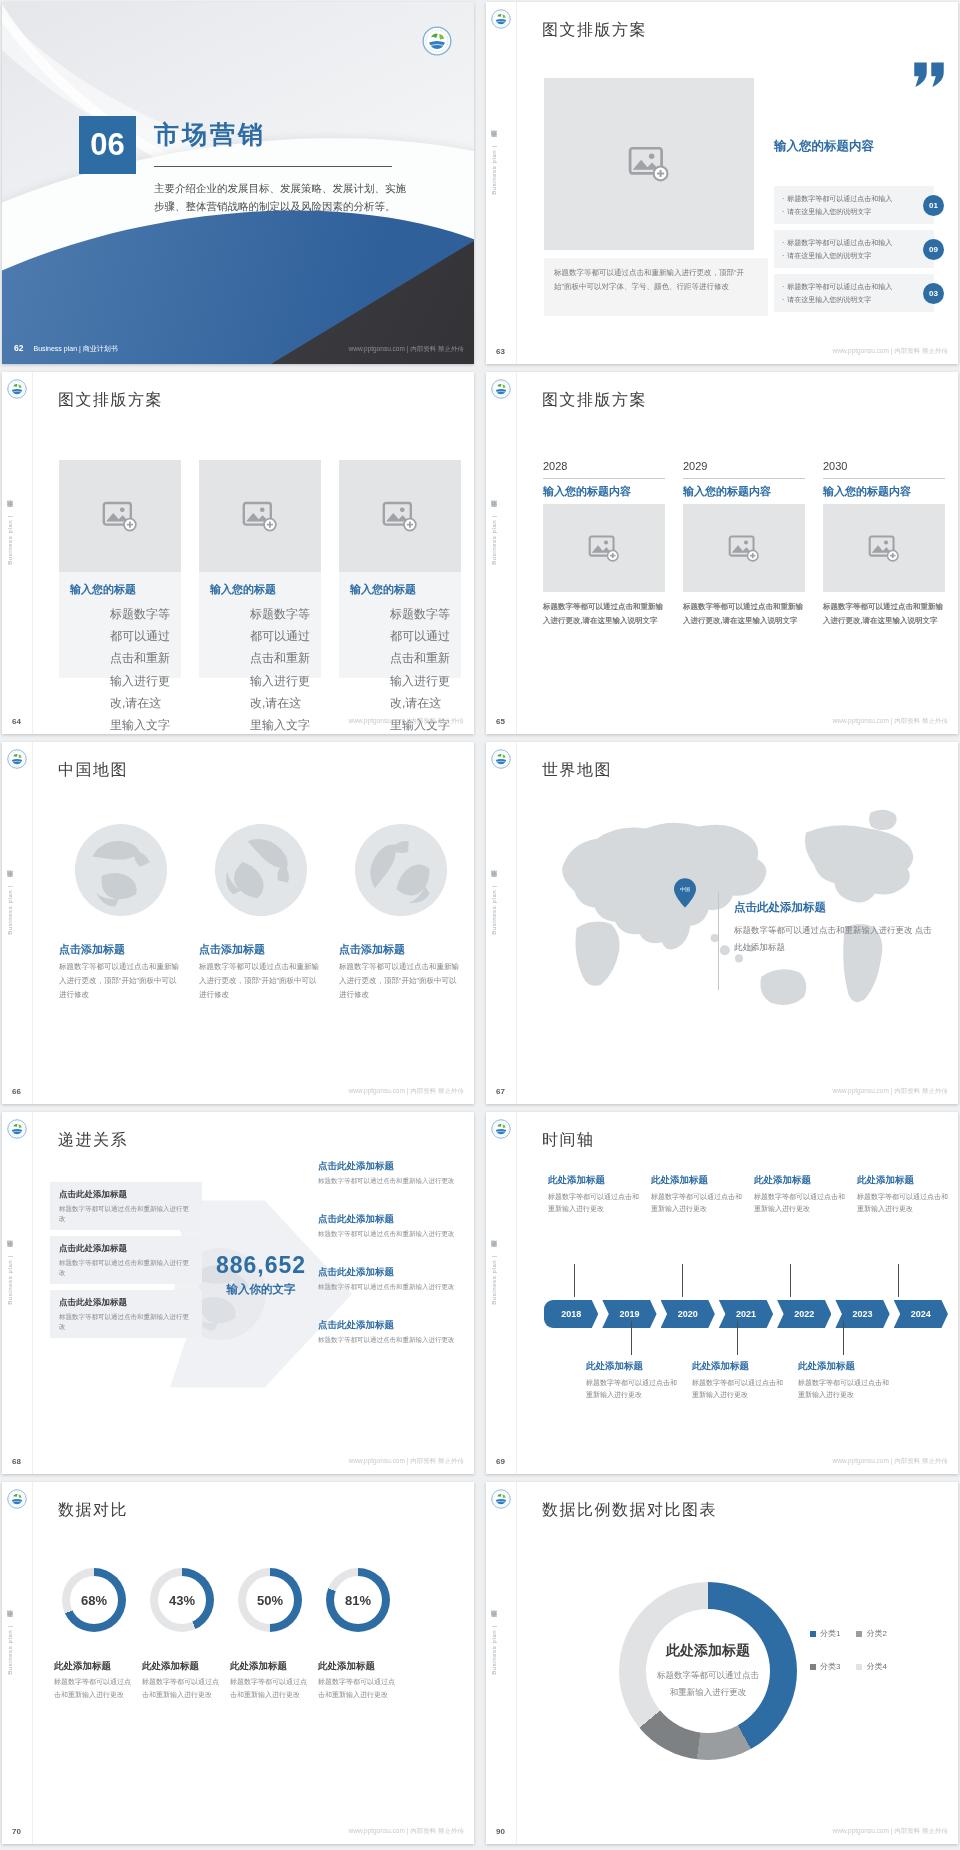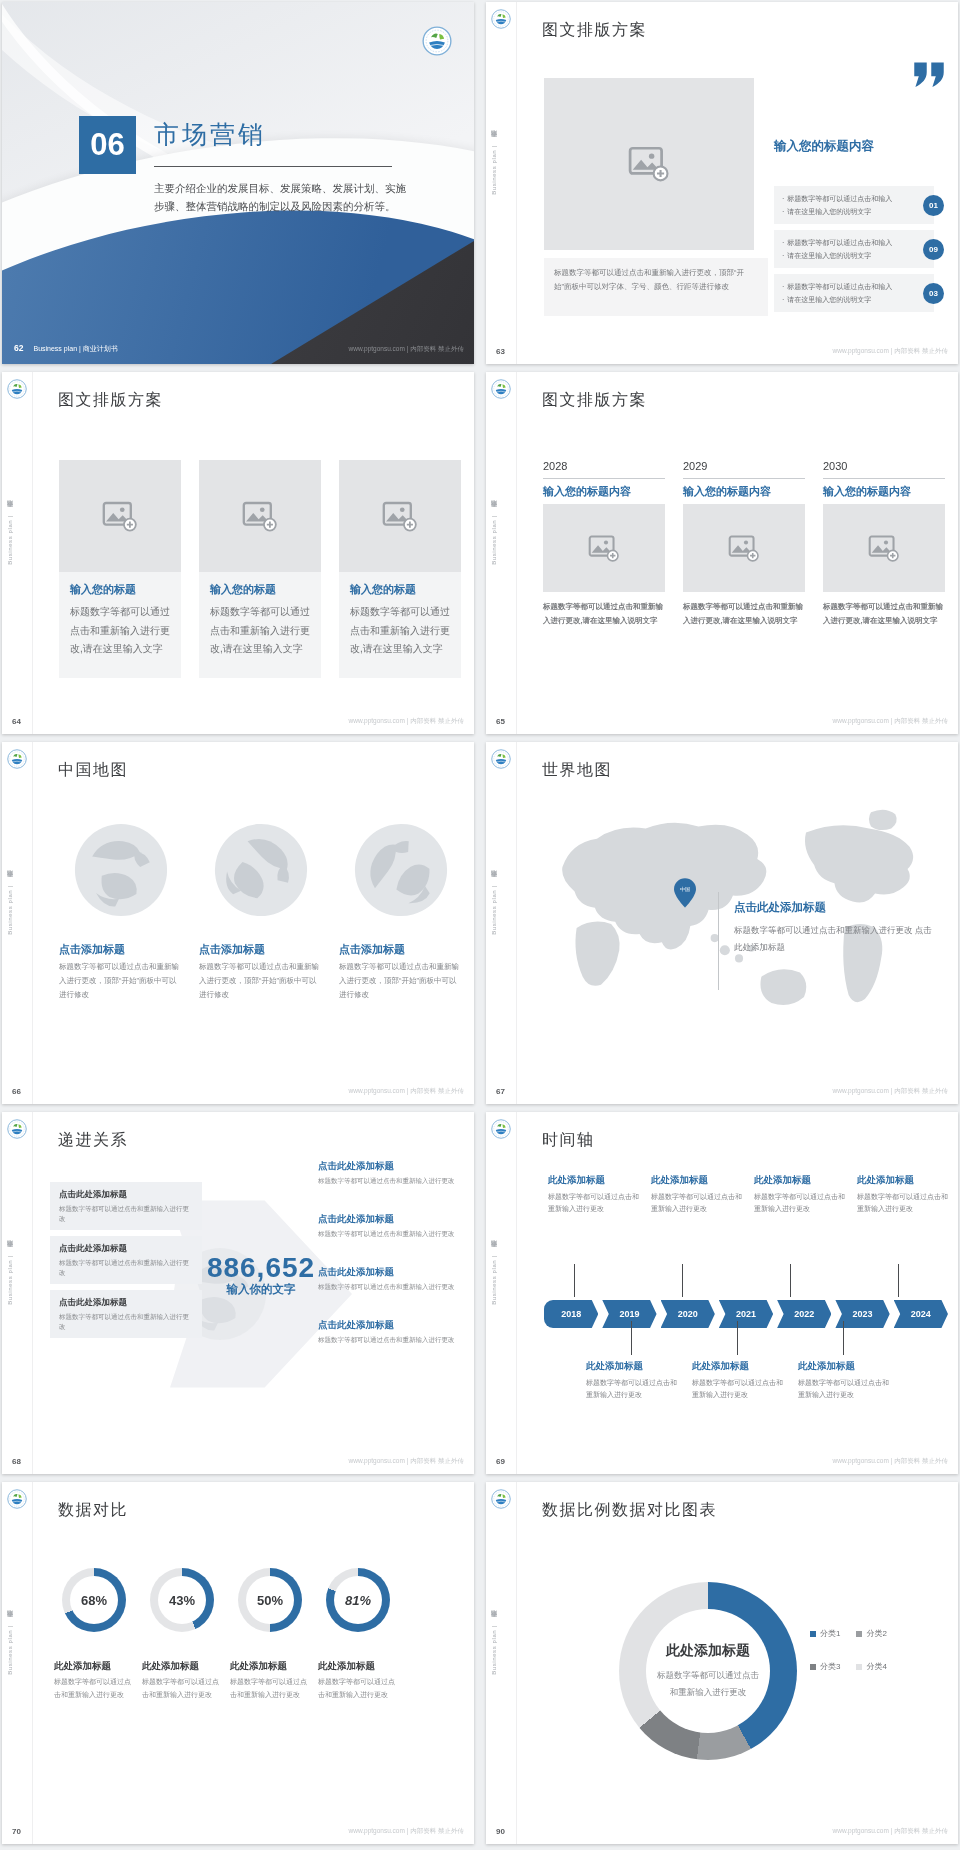--- a/index.html
+++ b/index.html
@@ -33,21 +33,21 @@
   .cov-white { position:absolute; left:-45%; bottom:-52%; width:185%; height:112%;
                border-radius:50%; background:#fcfdfd; transform:rotate(-9deg);
                box-shadow:0 -2px 8px rgba(0,0,0,.06); }
   .cov-blue  { position:absolute; left:-42%; bottom:-72%; width:168%; height:112%;
                border-radius:50%; transform:rotate(-10deg);
                background:linear-gradient(115deg,#5d8aba 0%, #30609a 65%); }
   .cov-wedge { position:absolute; inset:0; background:linear-gradient(115deg,#4a4a4e,#333337);
                clip-path:polygon(57% 100%, 100% 66%, 100% 100%); }
   .chap-box { position:absolute; left:77px; top:114px; width:57px; height:58px; background:#2e6da4;
               color:#fff; font-size:31px; font-weight:bold; display:flex; align-items:center; justify-content:center; }
-  .chap-title { position:absolute; left:152px; top:116px; font-size:25px; font-weight:normal;
+  .chap-title { position:absolute; left:152px; top:116px; font-size:25px; font-weight:bold;
                 color:#2e6da4; letter-spacing:3px; }
   .chap-line { position:absolute; left:152px; top:164px; width:238px; height:1px; background:#55575a; }
   .chap-desc { position:absolute; left:152px; top:177px; width:252px; font-size:10.5px;
                color:#4b4d50; line-height:1.75; text-align:justify; }
   .cov-logo { position:absolute; right:22px; top:24px; width:30px; height:30px; }
   .cov-foot-l { position:absolute; left:12px; bottom:10px; color:#fff; font-size:7px; }
   .cov-foot-l b { font-size:8.5px; margin-right:10px; }
   .cov-foot-r { position:absolute; right:10px; bottom:10px; color:#8a8c90; font-size:6.5px; }
 
   
@@ -61,21 +61,21 @@
   .s63-card .ln::before { content:"·"; margin-right:3px; color:#6e7073; }
   .badge { position:absolute; left:437px; width:21px; height:21px; border-radius:50%;
            background:#2e6da4; color:#fff; font-size:8px; font-weight:bold;
            display:flex; align-items:center; justify-content:center; }
 
   
   .col1 { left:57px; } .col2 { left:197px; } .col3 { left:337px; }
   .s64-ph { top:88px; width:122px; height:112px; }
   .s64-card { position:absolute; top:200px; width:122px; height:106px; background:#f3f4f5; padding:10px 11px; }
   .s64-card .h { font-size:11px; margin-bottom:6px; }
-  .s64-card .b { font-size:10px; color:#707275; line-height:1.85; }
+  .s64-card .b { font-size:12px; color:#707275; line-height:1.85;margin-left:40px; }
   .s65-year { position:absolute; top:88px; width:122px; font-size:11px; font-weight:normal; color:#3f4144;
               border-bottom:1px solid #c9ccd0; padding-bottom:6px; }
   .s65-h { position:absolute; top:112px; font-size:11px; }
   .s65-ph { top:132px; width:122px; height:88px; }
   .s65-b { position:absolute; top:228px; width:120px; font-size:7.5px; color:#77797c; line-height:1.85;font-weight:bold; }
 
   
   .globe { position:absolute; width:96px; height:96px; }
   .g1 { left:71px; } .g2 { left:211px; } .g3 { left:351px; }
   .s66-h { position:absolute; top:200px; font-size:11px; }
@@ -90,21 +90,21 @@
   .s67-b { position:absolute; left:248px; top:180px; width:204px; font-size:8.5px; color:#7c7e82; line-height:1.95; }
 
   
   .arrow-big { position:absolute; left:168px; top:68px; width:182px; height:228px; background:#f0f1f4;
                clip-path:polygon(0% 9%, 52% 9%, 100% 50%, 52% 91%, 0% 91%, 17% 50%); }
   .s68-globe { position:absolute; left:170px; top:134px; width:96px; height:96px; opacity:.5; }
   .s68-box { position:absolute; left:48px; width:152px; height:48px; background:#eef0f3; padding:7px 9px; }
   .s68-box .h { font-size:8.5px; font-weight:bold; color:#3e4043; margin-bottom:3px; }
   .s68-box .b { font-size:6.5px; color:#8b8d90; line-height:1.6; }
   .s68-num { position:absolute; left:168px; top:140px; width:182px; text-align:center;
-             font-size:28px; font-weight:bold; color:#2e6da4; letter-spacing:1px; }
+             font-size:23px; font-weight:bold; color:#2e6da4; letter-spacing:1px; }
   .s68-lab { position:absolute; left:168px; top:170px; width:182px; text-align:center;
              font-size:11.5px; font-weight:bold; color:#2e6da4; }
   .s68-it { position:absolute; left:316px; width:150px; }
   .s68-it .h { font-size:9.5px; margin-bottom:3px; }
   .s68-it .b { font-size:6.5px; color:#8b8d90; line-height:1.65; }
 
   
   .s69-top { position:absolute; width:96px; }
   .s69-top .h { font-size:9.5px; margin-bottom:4px; }
   .s69-top .b { font-size:7px; color:#85878b; line-height:1.7; }
@@ -509,21 +509,21 @@
     <div class="gauge gc2" style="background: conic-gradient(rgb(46, 109, 164) 0deg, rgb(46, 109, 164) 43%, rgb(228, 229, 231) 43%, rgb(228, 229, 231) 100%);">
       <div class="gauge-hole">
           <span>43%</span>
         </div>
     </div>
     <div class="gauge gc3" style="background: conic-gradient(rgb(46, 109, 164) 0deg, rgb(46, 109, 164) 50%, rgb(228, 229, 231) 50%, rgb(228, 229, 231) 100%);">
       <div class="gauge-hole">
           <span>50%</span>
         </div>
     </div>
-    <div class="gauge gc4" style="background: conic-gradient(rgb(46, 109, 164) 0deg, rgb(46, 109, 164) 81%, rgb(228, 229, 231) 81%, rgb(228, 229, 231) 100%); font-style: italic;">
+    <div class="gauge gc4" style="background: conic-gradient(rgb(46, 109, 164) 0deg, rgb(46, 109, 164) 81%, rgb(228, 229, 231) 81%, rgb(228, 229, 231) 100%);">
       <div class="gauge-hole">
           <span>81%</span>
         </div>
     </div>
 
     <div class="s70-h tc1">此处添加标题</div>
     <div class="s70-b tc1">标题数字等都可以通过点击和重新输入进行更改</div>
     <div class="s70-h tc2">此处添加标题</div>
     <div class="s70-b tc2">标题数字等都可以通过点击和重新输入进行更改</div>
     <div class="s70-h tc3">此处添加标题</div>

